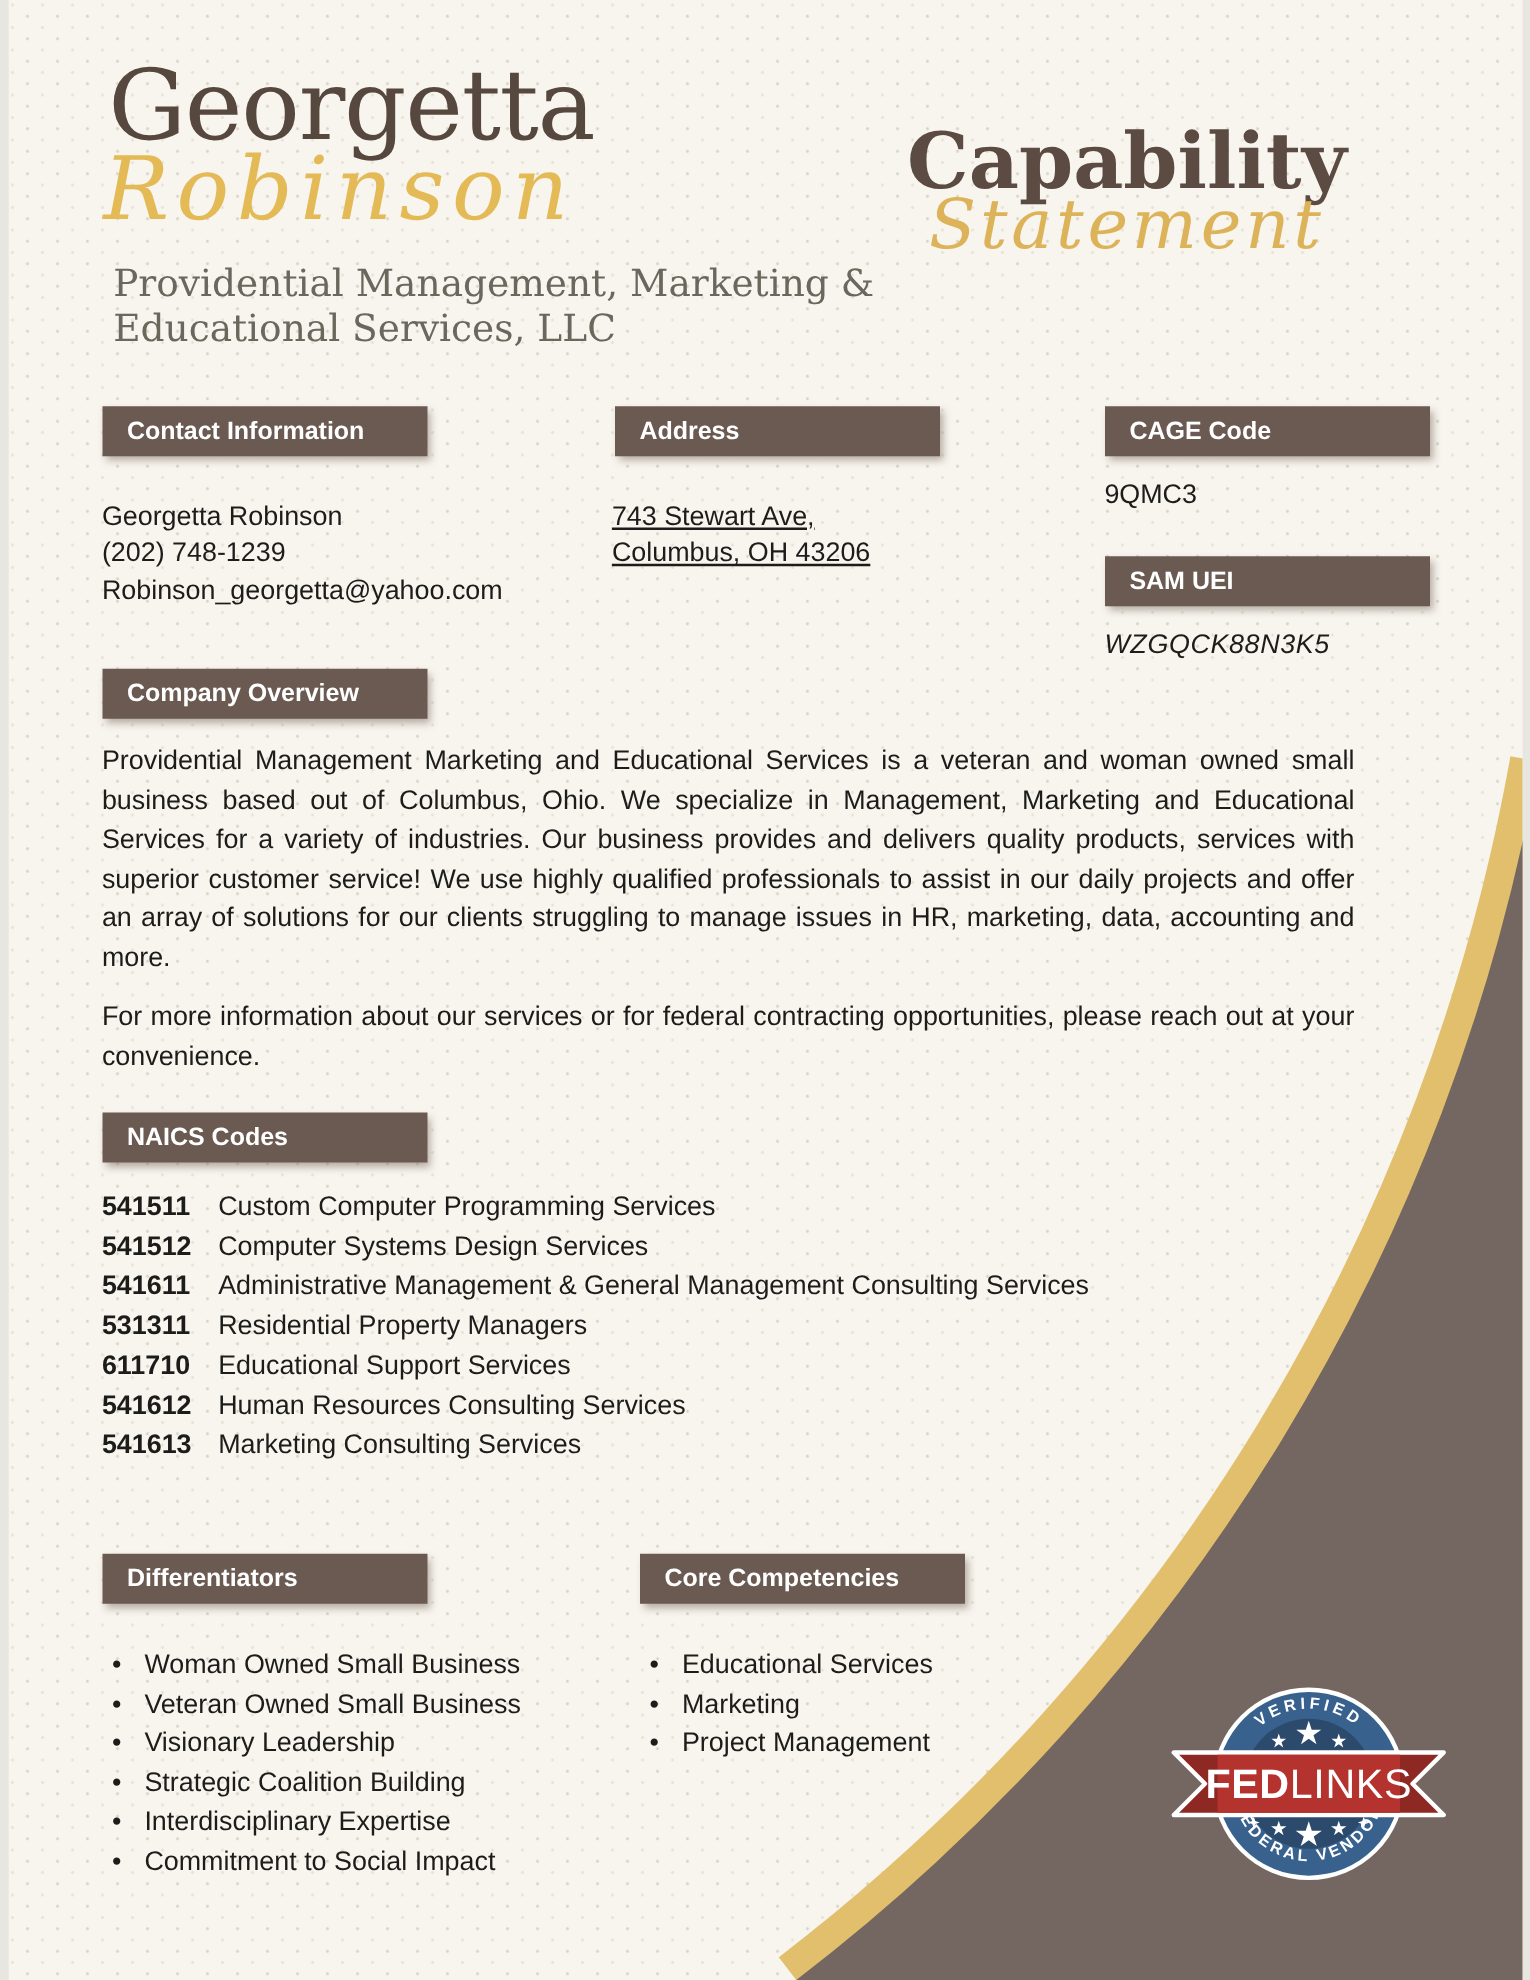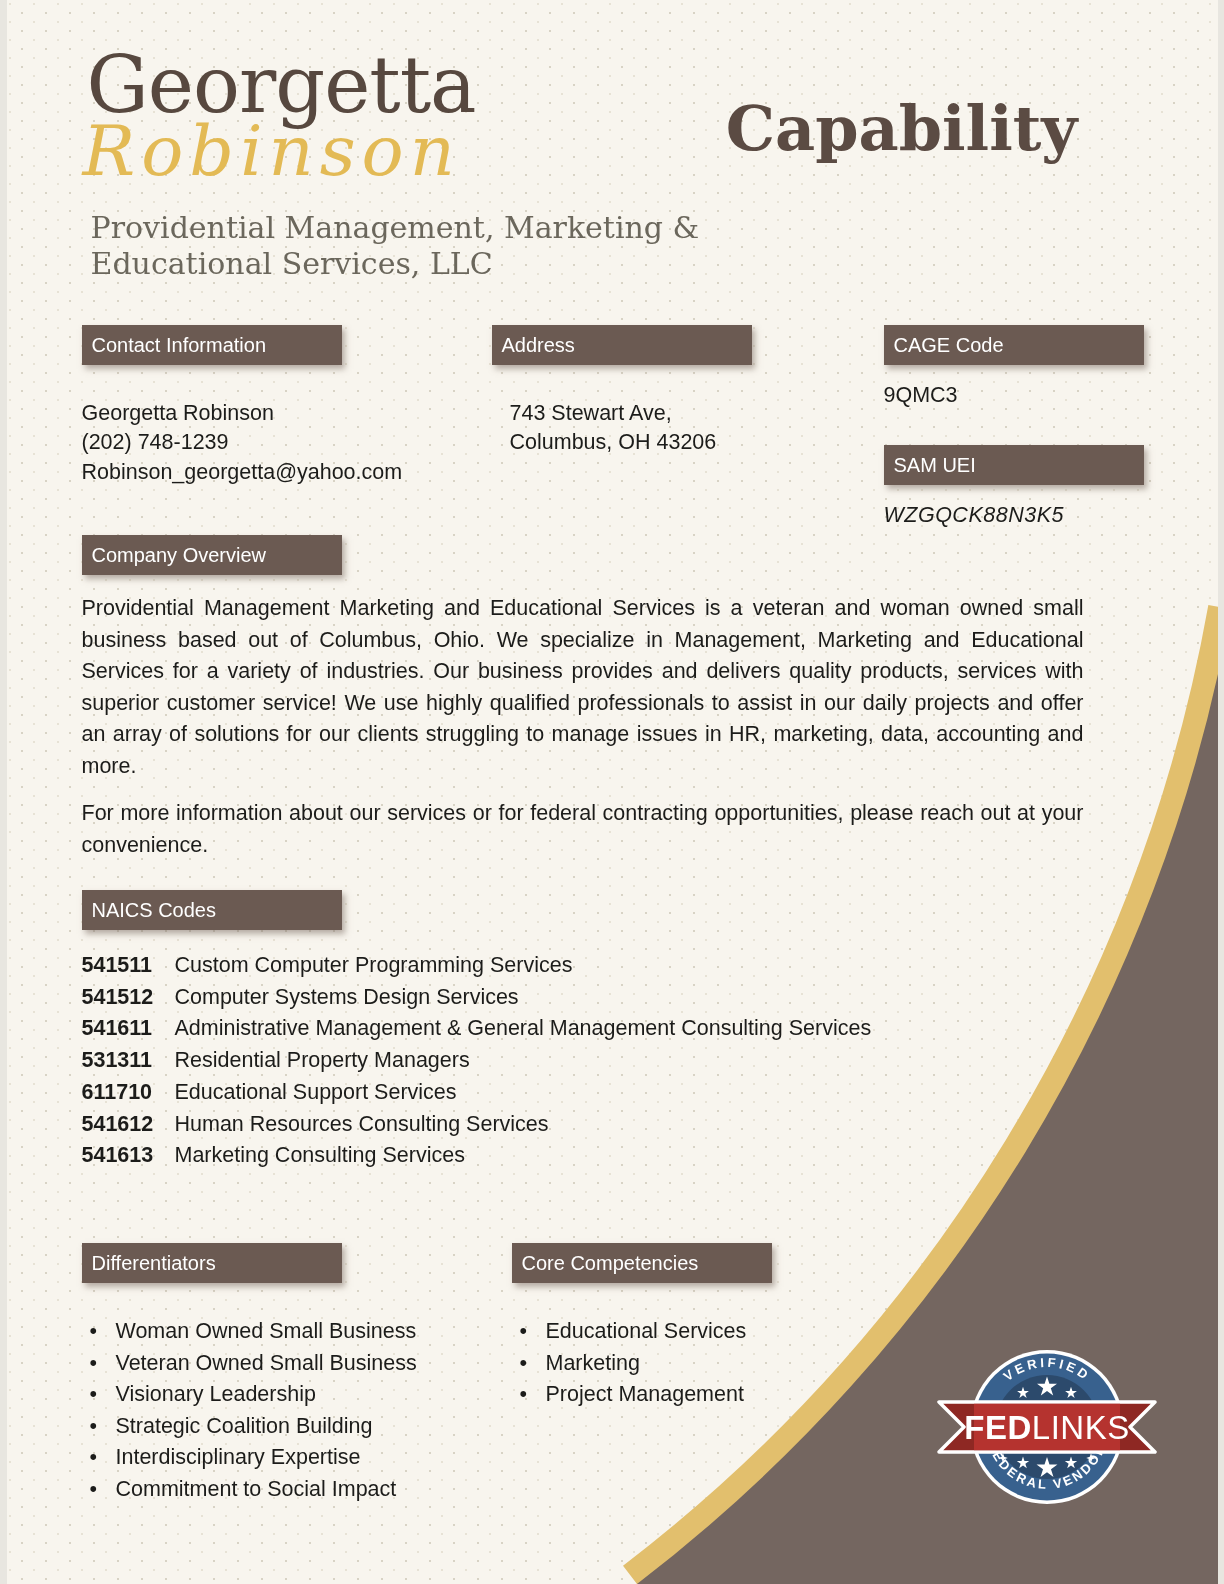--- a/index.html
+++ b/index.html
@@ -50,37 +50,37 @@
     font-family:"DejaVu Serif","Liberation Serif",serif;
     font-style:italic;font-size:55px;line-height:1;letter-spacing:3px;
     color:#ddb35a;
   }
   
   .bar{
     position:absolute;
     width:260px;height:40px;
     background:#6b5a52;
     color:#ffffff;
-    font-weight:normal;font-size:20px;line-height:40px;
-    padding-left:10px;box-sizing:border-box;
+    font-weight:bold;font-size:20px;line-height:40px;
+    padding-left:20px;box-sizing:border-box;
     box-shadow:3px 4px 6px rgba(115,100,90,0.5);
   }
   .bar-contact{left:75px;top:325px;}
   .bar-address{left:485px;top:325px;}
   .bar-cage{left:877px;top:325px;}
   .bar-sam{left:877px;top:445px;}
   .bar-overview{left:75px;top:535px;}
   .bar-naics{left:75px;top:890px;}
   .bar-diff{left:75px;top:1243px;}
   .bar-core{left:505px;top:1243px;}
   
   .bodytext{font-size:21.5px;line-height:29.4px;margin-top:18px;}
   .contact-text{left:75px;top:381px;}
   .role{font-style:italic;}
-  .address-text{left:503px;top:381px;}
+  .address-text{left:483px;top:381px;text-decoration:underline;}
   .cage-value{left:877px;top:383px;font-size:21.5px;}
   .sam-value{left:877px;top:503px;font-size:21.5px;letter-spacing:0.5px;font-style:italic;}
   .para{left:75px;top:593px;width:1002px;font-size:21.5px;line-height:31.5px;text-align:justify;}
   .para2{top:798px;}
   
   .naics-list{left:75px;top:950px;font-size:21.5px;line-height:31.7px;}
   .naics-row{white-space:nowrap;}
   .naics-code{font-weight:bold;display:inline-block;min-width:78px;margin-right:15px;}
   
   .bullets{font-size:21.5px;line-height:31.6px;}
@@ -107,20 +107,21 @@
 
     <div class="abs logo-first">Georgetta</div>
     <div class="abs logo-last">Robinson</div>
     <div class="abs logo-tagline">
       <div>Providential Management, Marketing &amp;</div>
       <div>Educational Services, LLC</div>
     </div>
 
     <div class="abs title-block">
       <div class="title-main">Capability</div>
+      <div class="title-sub">Statement</div>
     </div>
 
     <div class="bar bar-contact">Contact Information</div>
     <div class="bar bar-address">Address</div>
     <div class="bar bar-cage">CAGE Code</div>
     <div class="bar bar-sam">SAM UEI</div>
     <div class="bar bar-overview">Company Overview</div>
     <div class="bar bar-naics">NAICS Codes</div>
     <div class="bar bar-diff">Differentiators</div>
     <div class="bar bar-core">Core Competencies</div>

